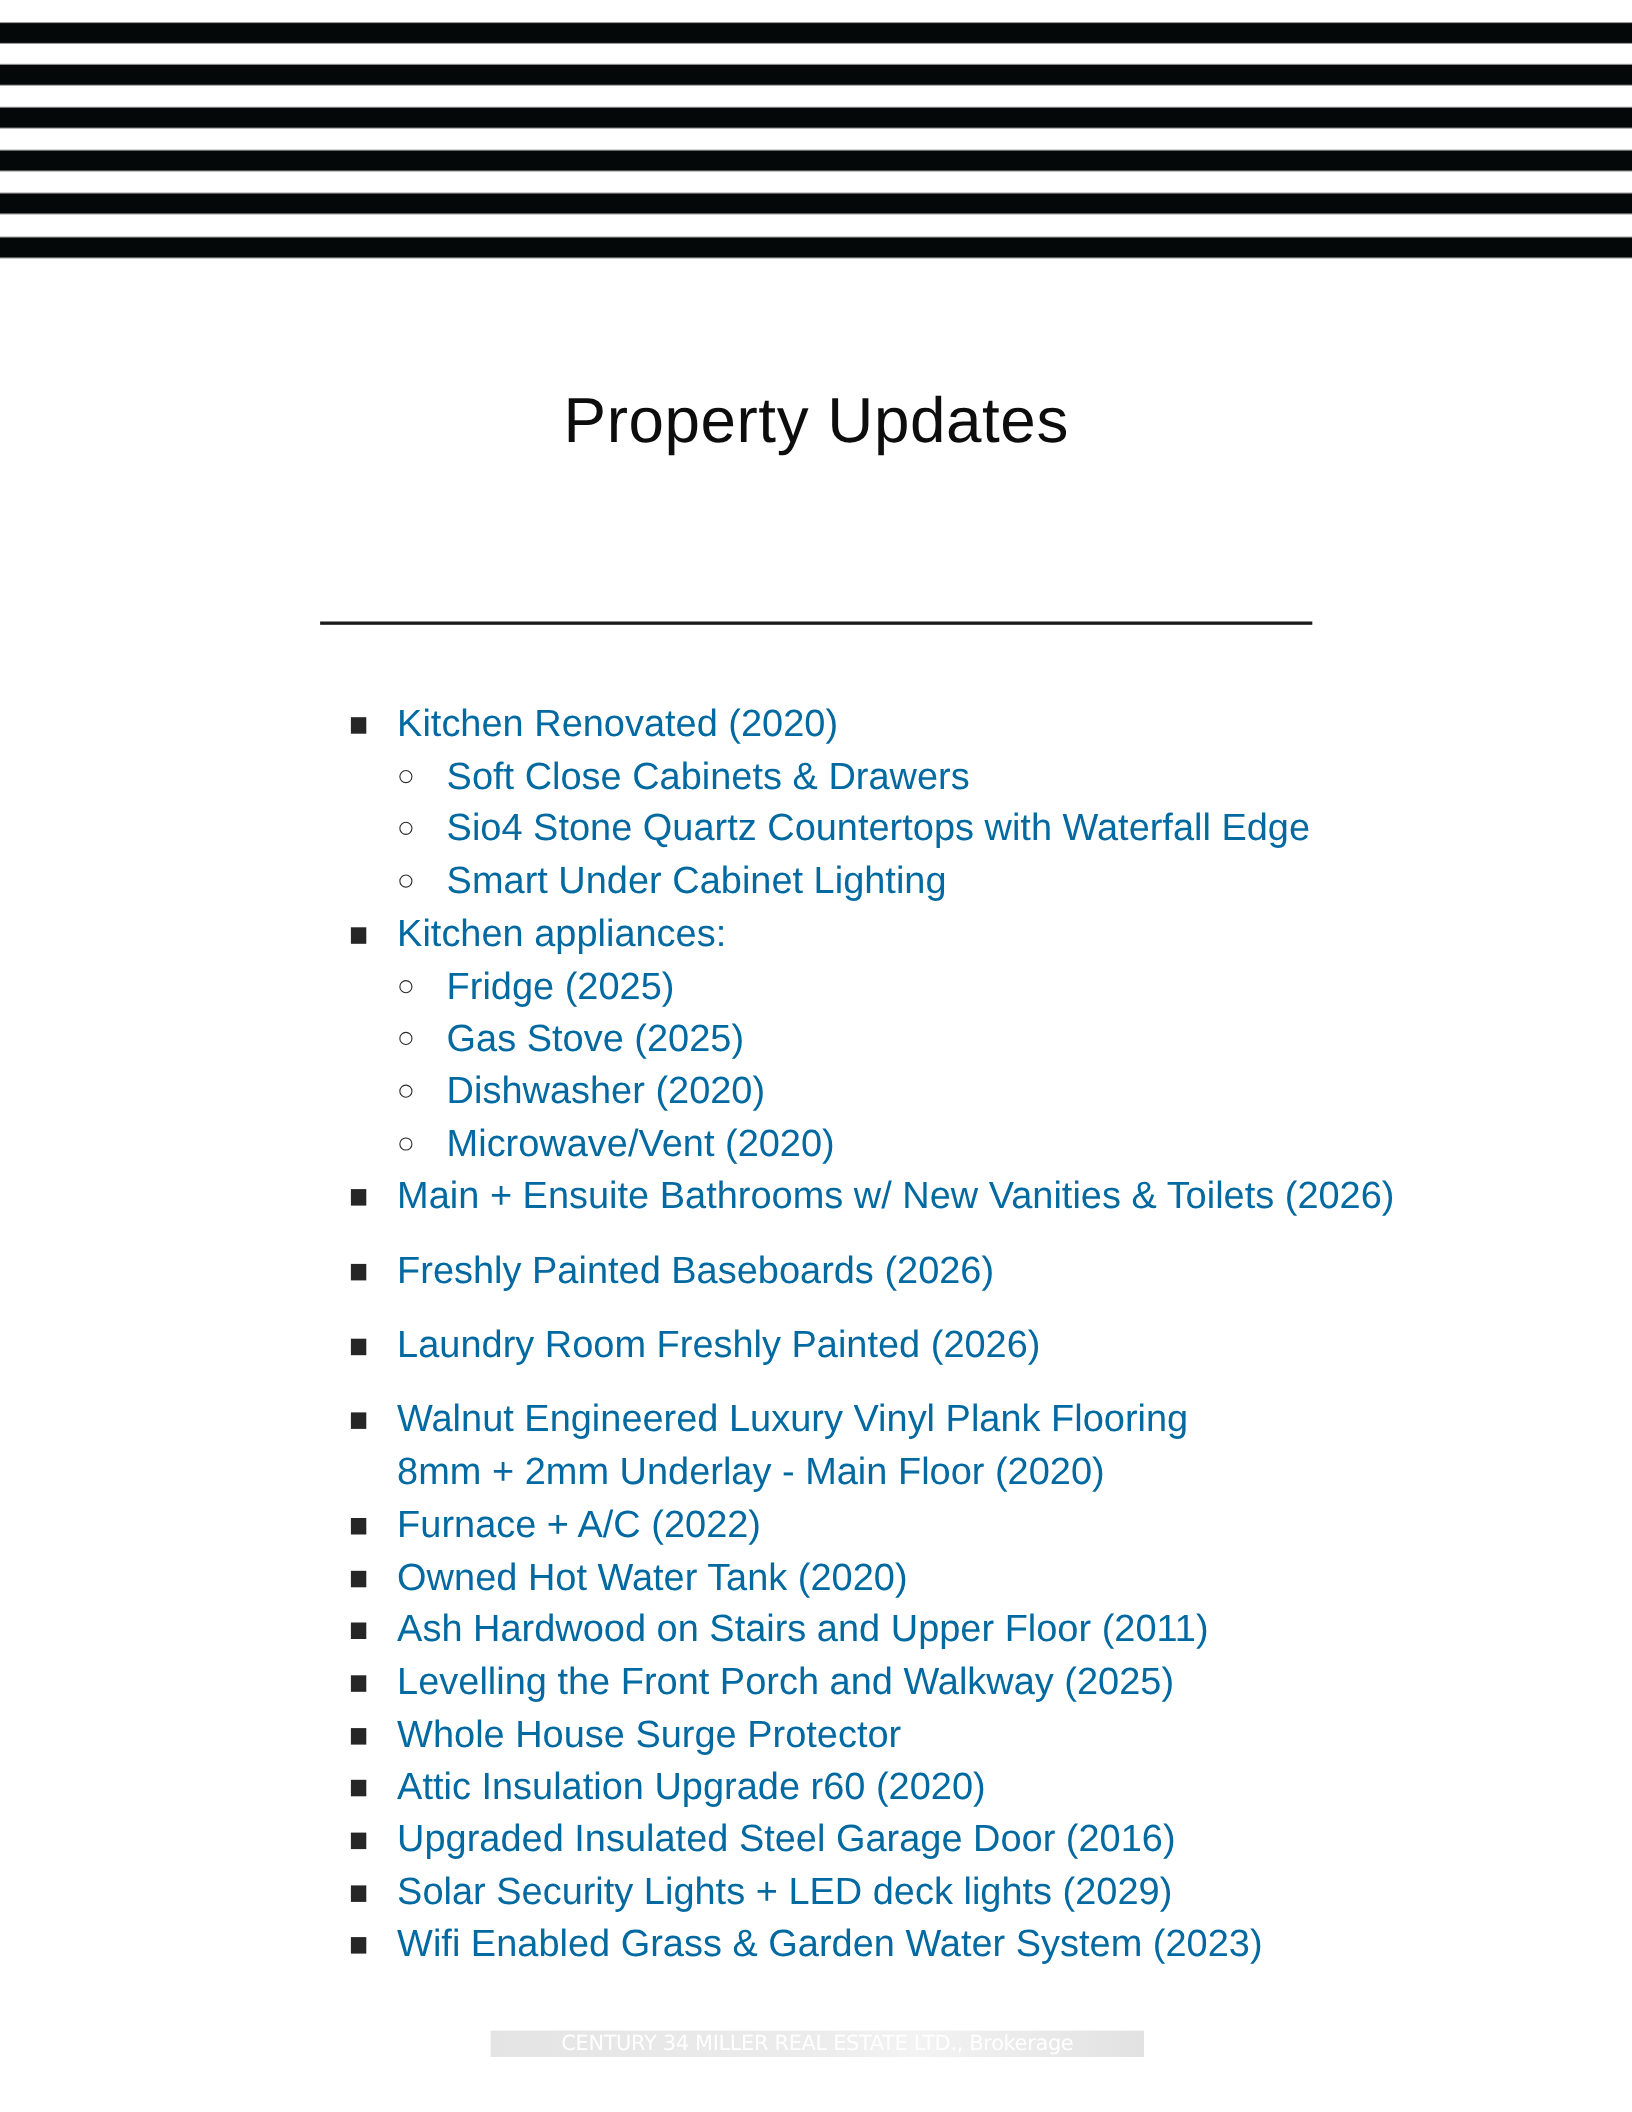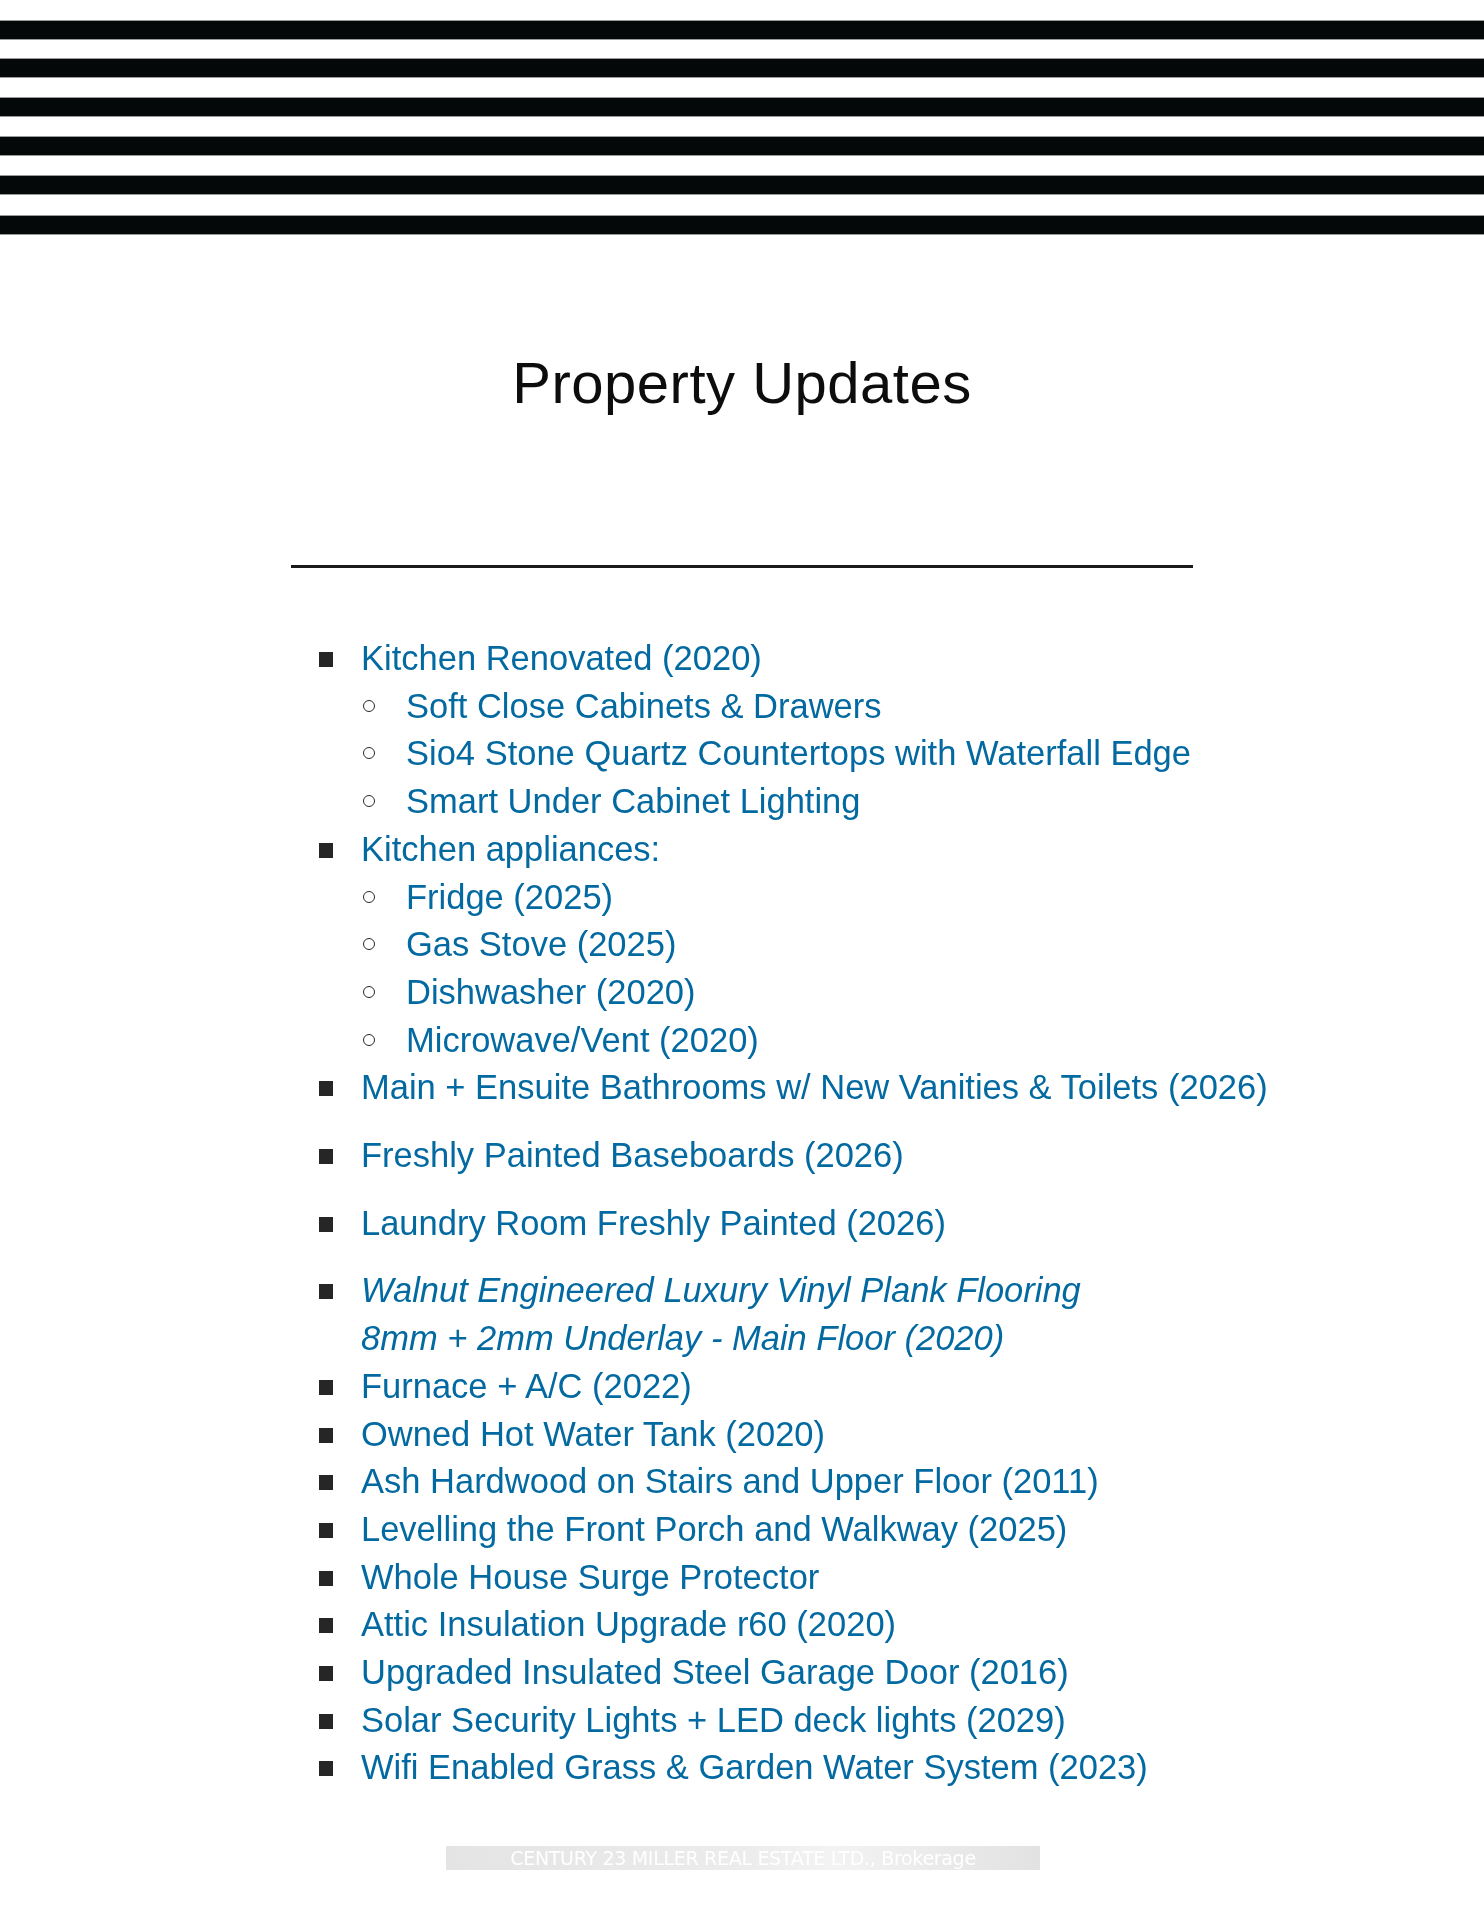--- a/index.html
+++ b/index.html
@@ -101,21 +101,20 @@
     border: 1.6px solid #2a2a2a;
     border-radius: 50%;
     box-sizing: content-box;
   }
   .item-text, .subitem-text {
     white-space: normal;
   }
   .wrap-item .item-text {
     display: block;
     width: 780px;
-    font-style: italic;
   }
   .footer {
     position: absolute;
     left: 446px;
     top: 1846px;
     width: 594px;
     height: 24px;
     background: linear-gradient(90deg, #e4e4e4 0%, #ececec 50%, #f3f3f3 65%, #e2e2e2 100%);
     color: #ffffff;
     font-family: "DejaVu Sans", sans-serif;
@@ -235,13 +234,13 @@
   <li class="item">
     <span class="bullet-square"></span>
     <span class="item-text">Solar Security Lights + LED deck lights (2029)</span>
   </li>
   <li class="item">
     <span class="bullet-square"></span>
     <span class="item-text">Wifi Enabled Grass &amp; Garden Water System (2023)</span>
   </li>
 </ul>
 
-<div class="footer">CENTURY 23 MILLER REAL ESTATE LTD., Brokerage</div>
+<div class="footer">CENTURY 34 MILLER REAL ESTATE LTD., Brokerage</div>
 
 </body></html>

